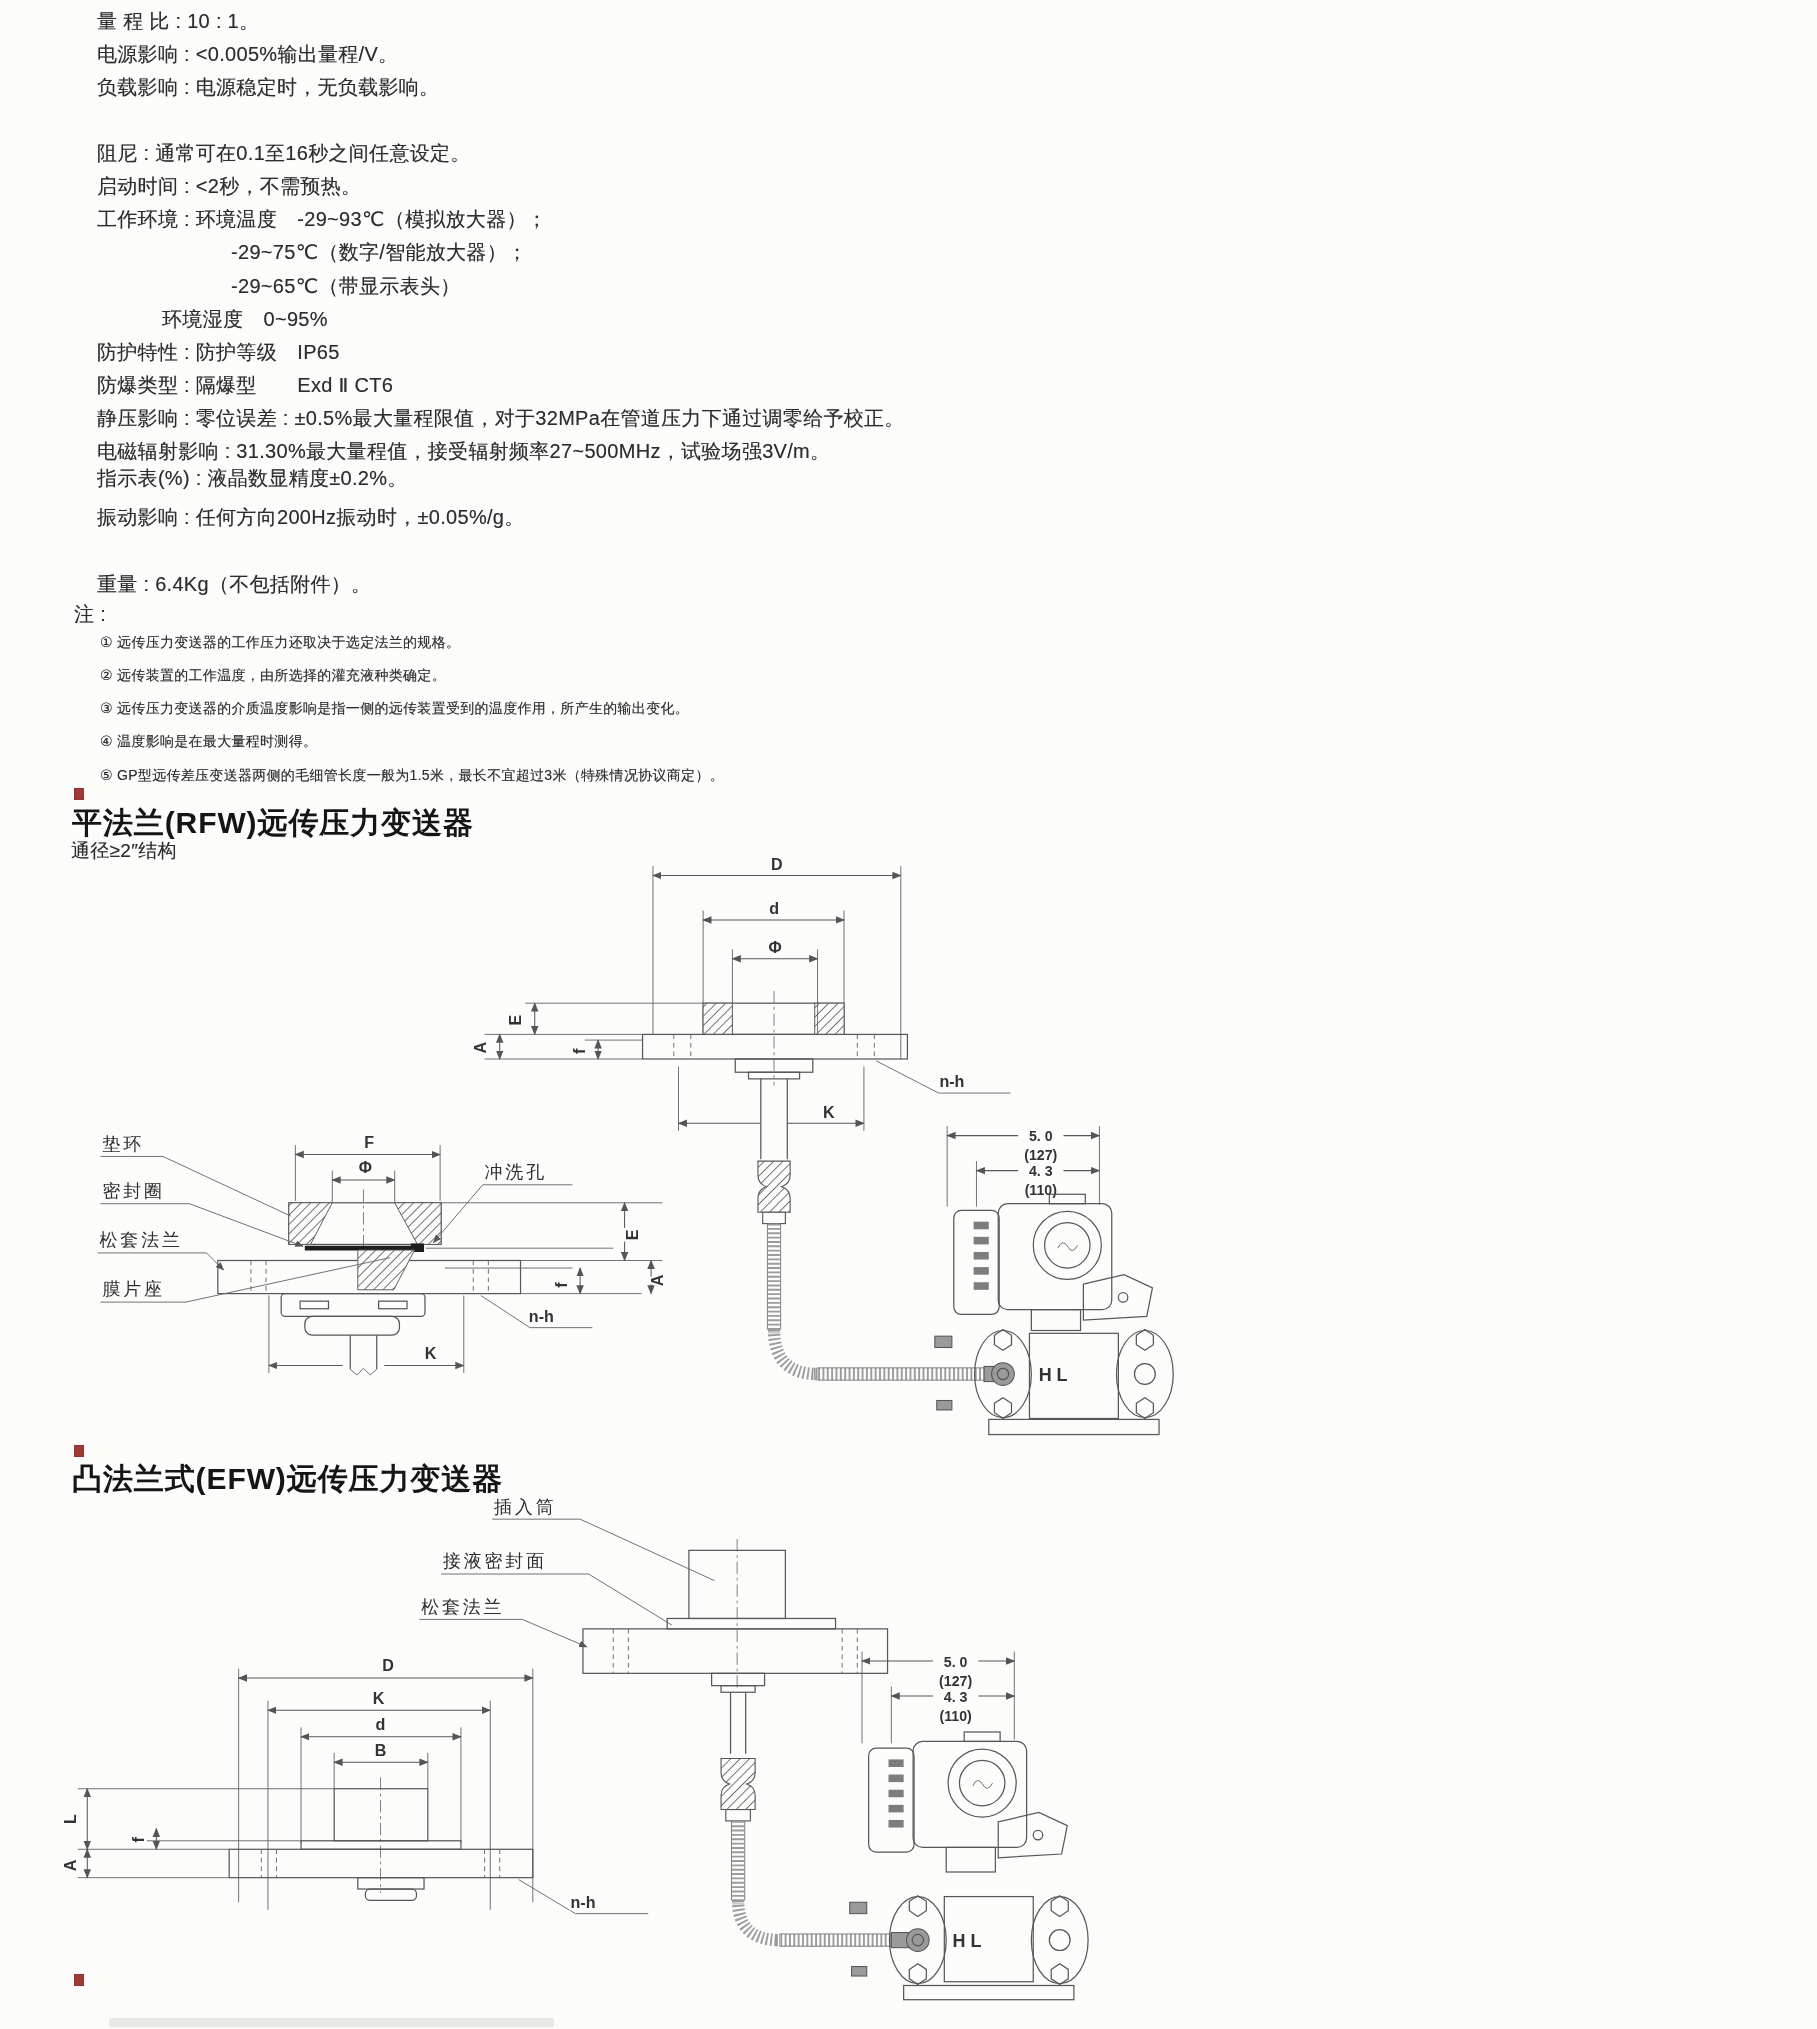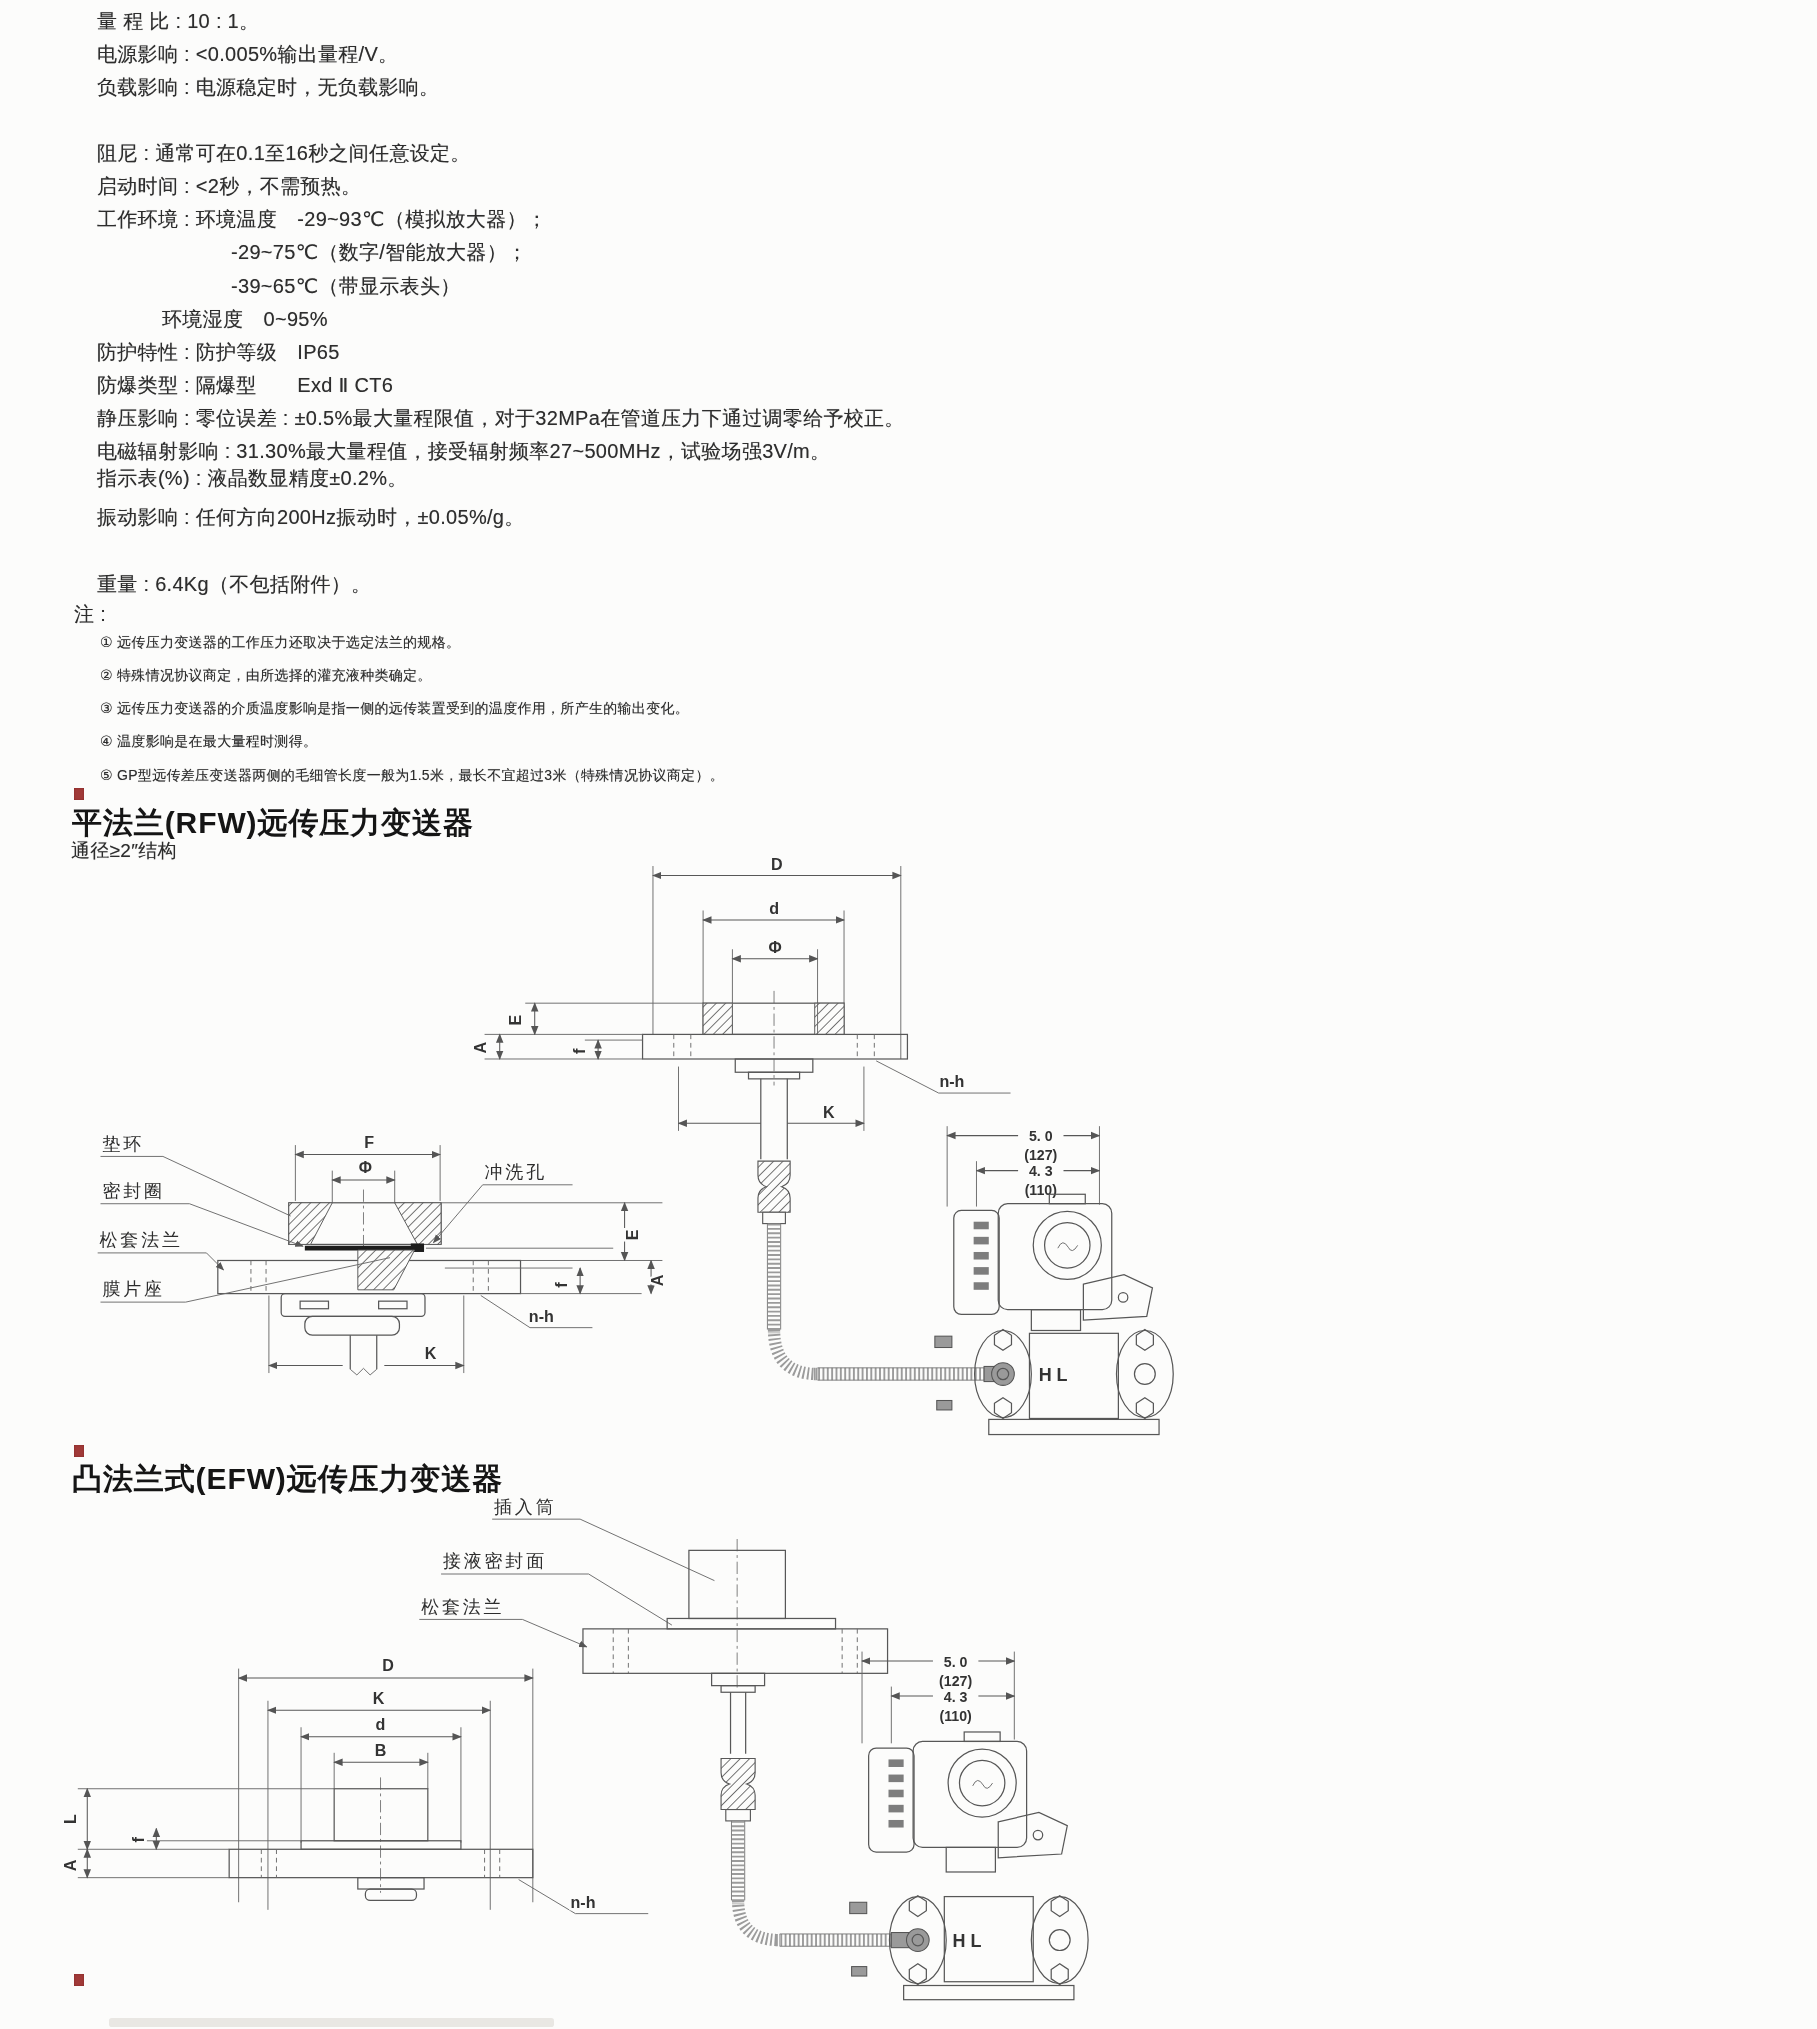--- a/index.html
+++ b/index.html
@@ -31,33 +31,33 @@
 
 <div class="page">
 
   <div class="ln" style="top:7.6px;left:97px">量 程 比 : 10 : 1。</div>
   <div class="ln" style="top:41px;left:97px">电源影响 : &lt;0.005%输出量程/V。</div>
   <div class="ln" style="top:74px;left:97px">负载影响 : 电源稳定时，无负载影响。</div>
   <div class="ln" style="top:140px;left:97px">阻尼 : 通常可在0.1至16秒之间任意设定。</div>
   <div class="ln" style="top:173px;left:97px">启动时间 : &lt;2秒，不需预热。</div>
   <div class="ln" style="top:206px;left:97px">工作环境 : 环境温度　-29~93℃（模拟放大器）；</div>
   <div class="ln" style="top:239px;left:231px">-29~75℃（数字/智能放大器）；</div>
-  <div class="ln" style="top:273px;left:231px">-39~65℃（带显示表头）</div>
+  <div class="ln" style="top:273px;left:231px">-29~65℃（带显示表头）</div>
   <div class="ln" style="top:306px;left:162px">环境湿度　0~95%</div>
   <div class="ln" style="top:339px;left:97px">防护特性 : 防护等级　IP65</div>
   <div class="ln" style="top:372px;left:97px">防爆类型 : 隔爆型　　Exd Ⅱ CT6</div>
   <div class="ln" style="top:405px;left:97px">静压影响 : 零位误差 : ±0.5%最大量程限值，对于32MPa在管道压力下通过调零给予校正。</div>
   <div class="ln" style="top:438px;left:97px">电磁辐射影响 : 31.30%最大量程值，接受辐射频率27~500MHz，试验场强3V/m。</div>
   <div class="ln" style="top:465px;left:97px">指示表(%) : 液晶数显精度±0.2%。</div>
   <div class="ln" style="top:504px;left:97px">振动影响 : 任何方向200Hz振动时，±0.05%/g。</div>
   <div class="ln" style="top:571px;left:97px">重量 : 6.4Kg（不包括附件）。</div>
 
   <div class="ln" style="top:601px;left:74px">注 :</div>
   <div class="ln nt" style="top:634px;left:100px">① 远传压力变送器的工作压力还取决于选定法兰的规格。</div>
-  <div class="ln nt" style="top:667px;left:100px">② 特殊情况协议商定，由所选择的灌充液种类确定。</div>
+  <div class="ln nt" style="top:667px;left:100px">② 远传装置的工作温度，由所选择的灌充液种类确定。</div>
   <div class="ln nt" style="top:700px;left:100px">③ 远传压力变送器的介质温度影响是指一侧的远传装置受到的温度作用，所产生的输出变化。</div>
   <div class="ln nt" style="top:733px;left:100px">④ 温度影响是在最大量程时测得。</div>
   <div class="ln nt" style="top:767px;left:100px">⑤ GP型远传差压变送器两侧的毛细管长度一般为1.5米，最长不宜超过3米（特殊情况协议商定）。</div>
 
   <div class="mk" style="top:788px;left:74px"></div>
   <div class="hd" style="top:803px;left:72px">平法兰(RFW)远传压力变送器</div>
   <div class="ln sub" style="top:838px;left:71px">通径≥2″结构</div>
 
   <svg style="left:57px;top:847px" width="1173" height="634" viewBox="0 0 1240 670">
     <defs>

